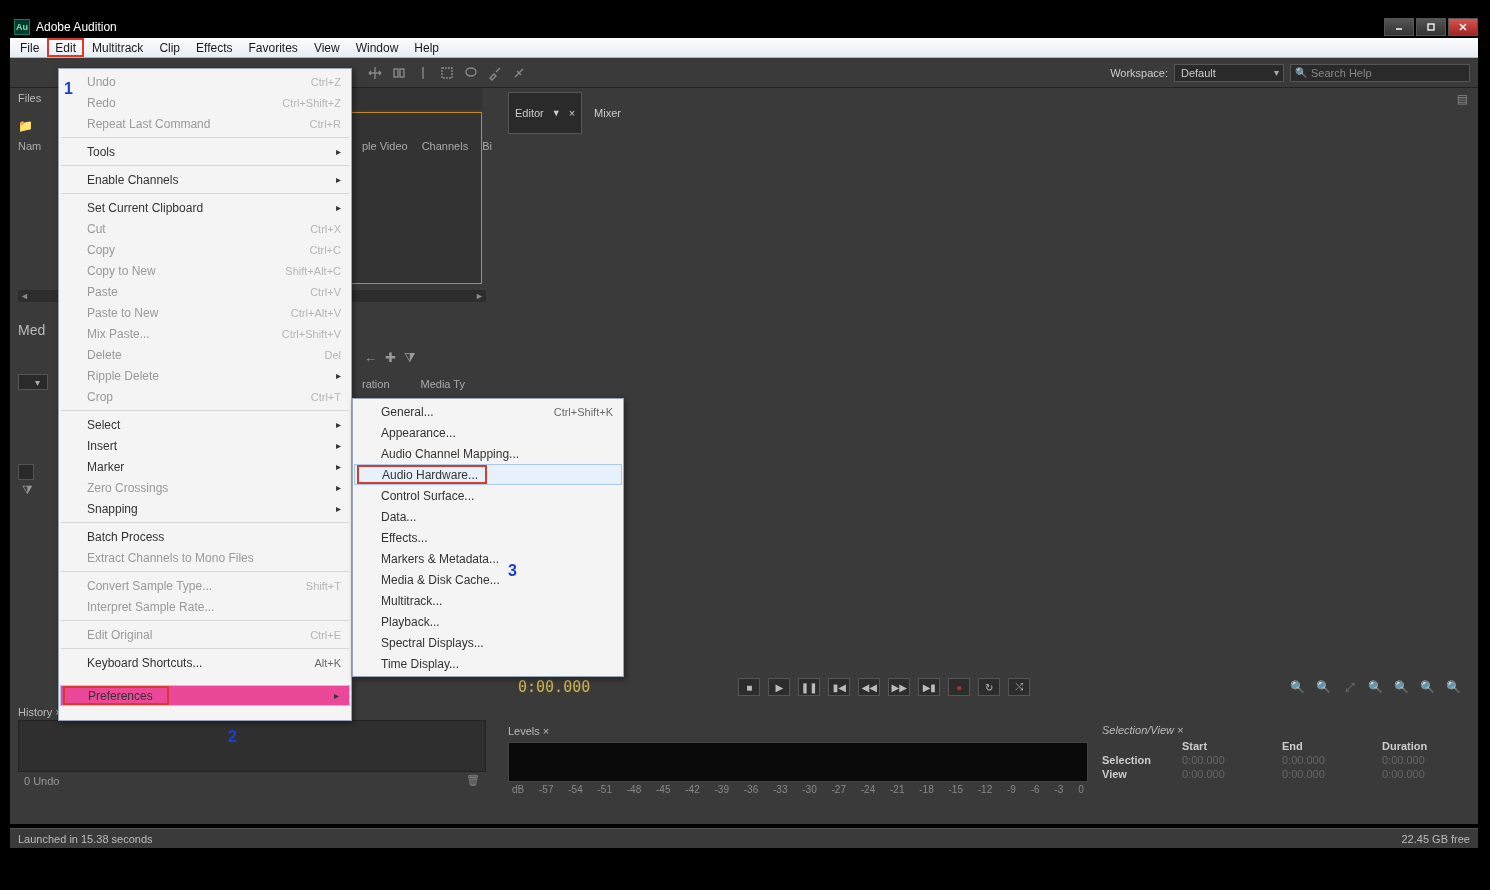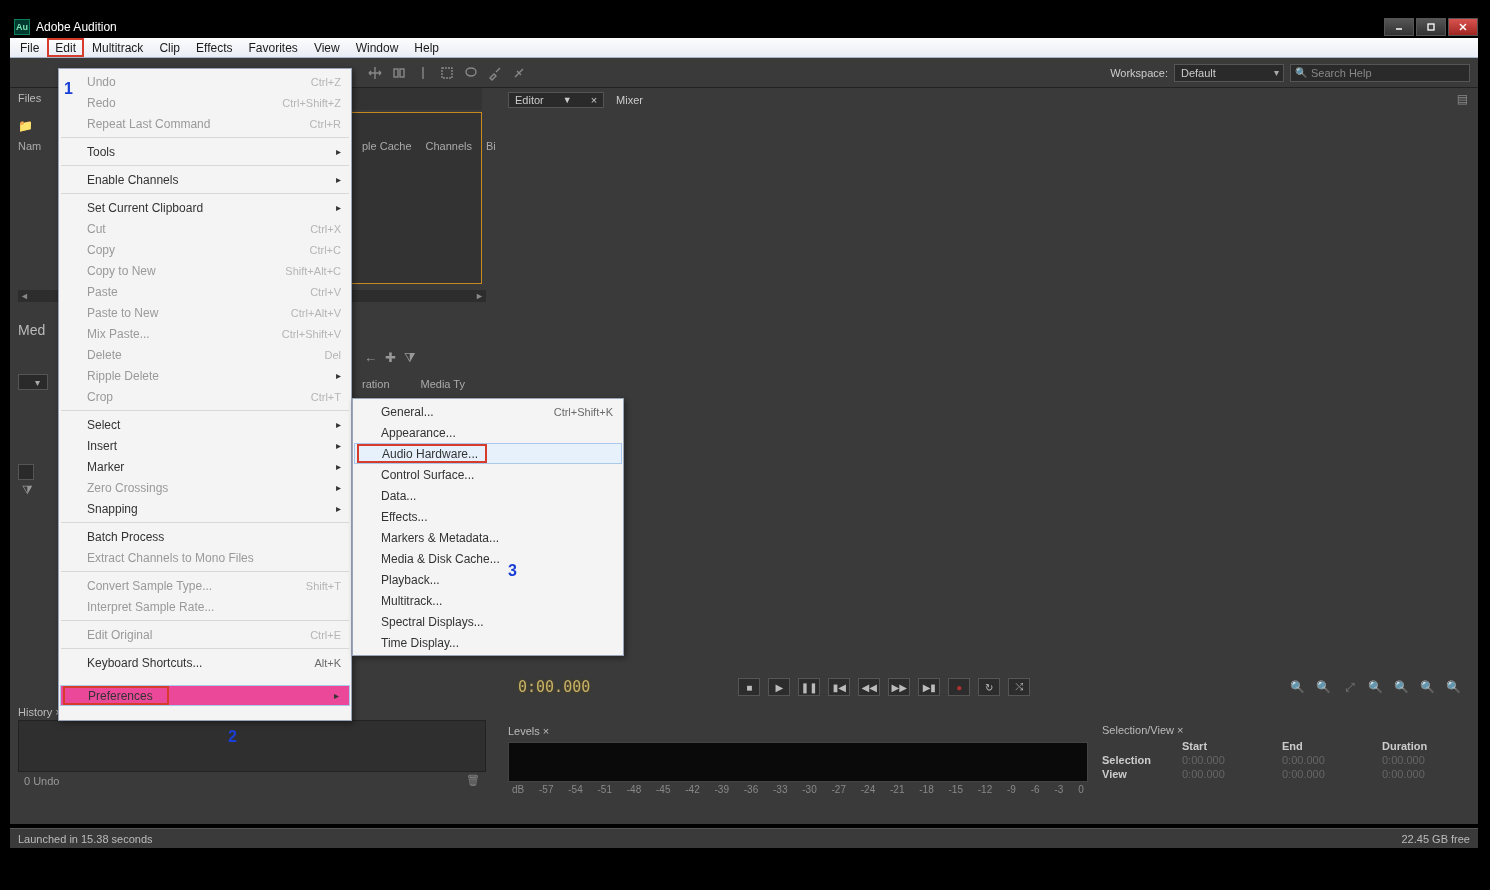--- a/index.html
+++ b/index.html
@@ -56,21 +56,21 @@
 .med-dd { position:absolute; left:8px; top:286px; width:30px; height:16px; background:#2a2a2a; border:1px solid #555;}
 .med-dd::after{content:"▾"; color:#aaa; font-size:10px; padding-left:16px;}
 .med-cols { position:absolute; left:352px; top:290px; color:#aaa; font-size:11px; display:flex; gap:31px;}
 
 .med-filter { position:absolute; left:8px; top:376px; width:30px; height:16px;}
 .med-filter-dd { width:16px; height:16px; display:inline-block; background:#2a2a2a; border:1px solid #555;}
 .filter-icon { color:#999; margin-left:4px;}
 
 
 .editor-tab { position:absolute; left:498px; top:4px; color:#ccc; font-size:11px; display:flex; align-items:center; gap:12px;}
-.editor-tab .btn-dd { background:#2a2a2a; border:1px solid #555; padding:1px 6px; display:flex; align-items:center; gap:19px;}
+.editor-tab .btn-dd { background:#2a2a2a; border:1px solid #555; padding:14px 6px; display:flex; align-items:center; gap:8px;}
 .editor-hamburger { position:absolute; right:10px; top:4px; color:#888;}
 .editor-hamburger-files { position:absolute; left:458px; top:4px; color:#888; font-size:11px;}
 
 
 .edit-menu { position:absolute; left:48px; top:-20px; width:294px; background:#f4f4f4; border:1px solid #9aa4b8; box-shadow:2px 2px 6px rgba(0,0,0,.4); z-index:100; padding:2px 0;}
 .edit-menu .row { display:flex; align-items:center; height:21px; padding:0 10px 0 28px; font-size:12px; color:#333; position:relative;}
 .edit-menu .row.disabled { color:#9a9a9a; }
 .edit-menu .row .shortcut { margin-left:auto; color:#6a6a6a; font-size:11px;}
 .edit-menu .row.disabled .shortcut { color:#b5b5b5;}
 .edit-menu .row .sub-arrow { margin-left:auto; color:#333; font-size:10px;}
@@ -96,21 +96,21 @@
 .hist-body { height:52px; background:#2f2f2f; border:1px solid #222;}
 .undo-row { display:flex; align-items:center; color:#999; font-size:11px; padding:2px 6px;}
 .trash-icon { margin-left:auto; color:#888;}
 
 .levels-panel { position:absolute; left:498px; top:636px; width:580px;}
 .lvl-tab { color:#bbb; font-size:11px;}
 .lvl-body { height:40px; background:#0a0a0a; border:1px solid #444; margin-top:4px;}
 .db-scale { color:#888; font-size:10px; display:flex; justify-content:space-between; padding:2px 4px;}
 
 .selview { position:absolute; left:1092px; top:636px; width:368px; color:#aaa; font-size:11px;}
-.selview-tab { color:#bbb;}
+.selview-tab { color:#bbb;font-style:italic;}
 .selview-grid { display:grid; grid-template-columns: 68px 1fr 1fr 1fr; gap:2px 12px; margin-top:4px;}
 .selview-grid .hd { color:#ccc; font-weight:bold;}
 .selview-grid .val { color:#666;}
 
 
 .statusbar { position:absolute; left:0; bottom:0; width:100%; height:20px; background:#3a3a3a; border-top:1px solid #555; display:flex; align-items:center; padding:0 8px; color:#bbb; font-size:11px;}
 .statusbar .right { margin-left:auto;}
 
 
 .annot { position:absolute; color:#1a3fd6; font-weight:bold; font-size:16px; z-index:200; font-family: Arial, sans-serif;}
@@ -204,21 +204,21 @@
 
   <div class="main-area">
 
     <span class="panel-tab files-tab"><span>Files</span></span>
     <div class="editor-hamburger-files">▤</div>
     <div class="orange-frame1b"></div>
     <div class="folder-icon-area">📁</div>
     <div class="orange-frame1"></div>
     <span class="files-head">Nam</span>
     <div class="right-cols">
-      <span>ple Cache</span>
+      <span>ple Video</span>
       <span>Channels</span>
       <span>Bi</span>
     </div>
     <div class="files-scroll"></div>
 
     <span class="panel-tab med-tab"><span>Med</span></span>
     <div class="med-toolbar-icons">
       <span>←</span>
       <span>✚</span>
       <span>⧩</span>
@@ -361,44 +361,47 @@
       </div>
 
     <div class="pref-menu" id="pref-menu">
         <div class="row">
           <span>General...</span>
           <span class="shortcut">Ctrl+Shift+K</span>
         </div>
         <div class="row">
           <span>Appearance...</span>
         </div>
+        <div class="row">
+          <span>Audio Channel Mapping...</span>
+        </div>
         <div class="row hl">
           <span>Audio Hardware...</span>
           <div class="audio-hw-box"></div>
         </div>
         <div class="row">
           <span>Control Surface...</span>
         </div>
         <div class="row">
           <span>Data...</span>
         </div>
         <div class="row">
           <span>Effects...</span>
         </div>
         <div class="row">
           <span>Markers &amp; Metadata...</span>
         </div>
         <div class="row">
           <span>Media &amp; Disk Cache...</span>
         </div>
         <div class="row">
+          <span>Multitrack...</span>
+        </div>
+        <div class="row">
           <span>Playback...</span>
-        </div>
-        <div class="row">
-          <span>Multitrack...</span>
         </div>
         <div class="row">
           <span>Spectral Displays...</span>
         </div>
         <div class="row">
           <span>Time Display...</span>
         </div>
       </div>
 
     <div class="transport">

